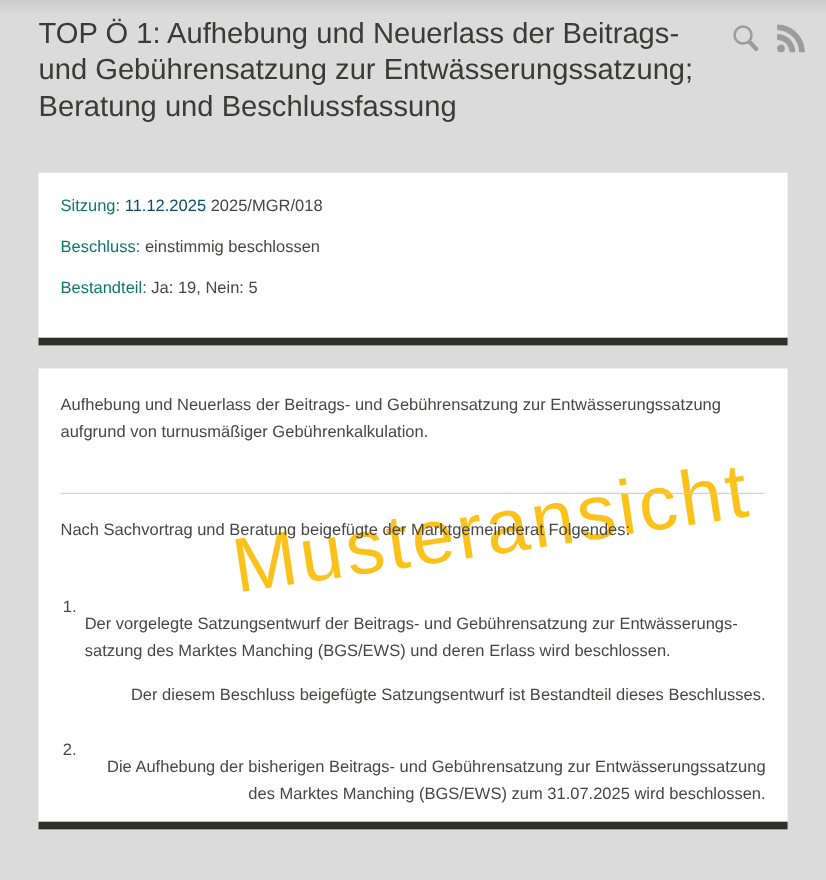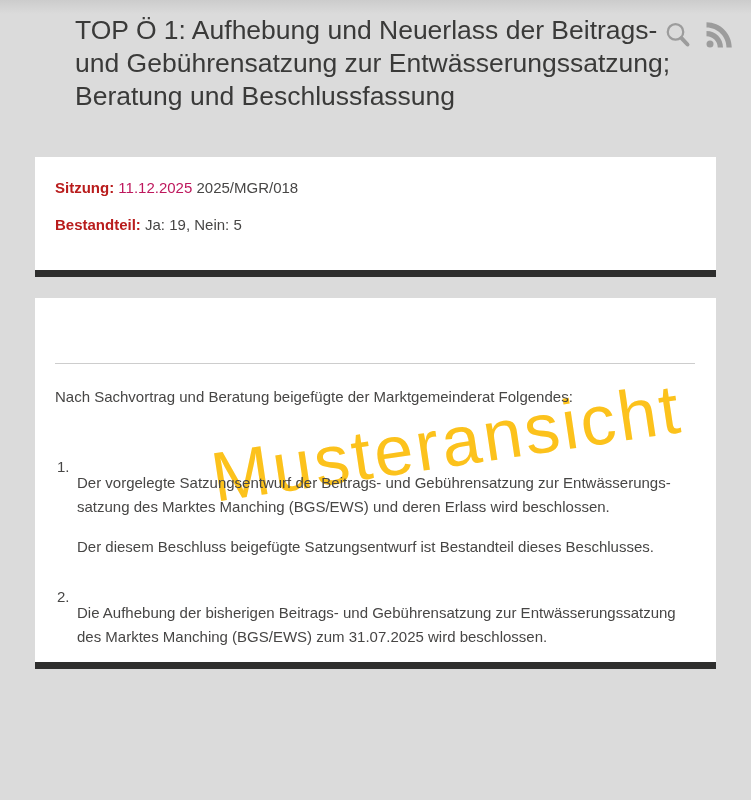--- a/index.html
+++ b/index.html
@@ -17,21 +17,21 @@
     top: 0; left: 0; right: 0;
     height: 14px;
     background: linear-gradient(to bottom, #cccccc, #dbdbdb);
     pointer-events: none;
   }
   .page {
     position: relative;
     padding: 0 35px;
   }
   
-  .header { position: relative; margin-left: 40px; }
+  .header { position: relative; }
   .page-title {
     margin: 14px 0 0 0;
     width: 605px;
     font-size: 26.5px;
     line-height: 33px;
     font-weight: normal;
     color: #3a3a39;
     letter-spacing: 0;
   }
   .header-icons {
@@ -56,22 +56,22 @@
     margin-top: 44px;
     padding: 21px 20px 36px 20px;
   }
   .meta-row {
     margin: 0 0 18px 0;
     font-size: 15px;
     line-height: 19px;
     color: #474645;
   }
   .meta-row:last-child { margin-bottom: 0; }
-  .meta-label { font-weight: bold; color: #b91c1c; margin-top: 38px; }
-  a.date-link { color: #be185d; text-decoration: none; cursor: pointer; }
+  .meta-label { font-weight: normal; color: #0f766e; margin-top: 38px; }
+  a.date-link { color: #0c4a6e; text-decoration: none; cursor: pointer; }
   
   .content-box {
     margin-top: 21px;
     padding: 22px 20px 13px 20px;
     position: relative;
   }
   .content-inner { position: relative; z-index: 1; }
   .content-box p {
     margin: 0;
     font-size: 15px;
@@ -94,21 +94,21 @@
   }
   ol.decisions li + li { margin-top: 26px; }
   .li-num {
     flex: 0 0 20px;
     font-size: 15px;
     line-height: 24px;
     color: #474645;
   }
   .li-body { flex: 1; margin-top: 16px; }
   .li-body p { margin: 0 0 16px 0; }
-  .li-body p:last-child { margin-bottom: 0; }
+  .li-body p:last-child { margin-bottom: 0; text-align: right; }
   
   .watermark {
     position: absolute;
     left: 177px;
     top: 145px;
     z-index: 0;
     font-size: 70px;
     line-height: 70px;
     letter-spacing: 3px;
     color: #fcc21c;
@@ -145,29 +145,34 @@
     </div>
   </div>
 
   <div class="box meta-box">
     <p class="meta-row">
       <span class="meta-label">Sitzung:</span>
       <a class="date-link">11.12.2025</a>
       <span>2025/MGR/018</span>
     </p>
     <p class="meta-row">
+      <span class="meta-label">Beschluss:</span>
+      <span>einstimmig beschlossen</span>
+    </p>
+    <p class="meta-row">
       <span class="meta-label">Bestandteil:</span>
       <span>Ja: 19, Nein: 5</span>
     </p>
   </div>
 
   <div class="box content-box">
     <div class="watermark">Musteransicht</div>
 
     <div class="content-inner">
+      <p>Aufhebung und Neuerlass der Beitrags- und Gebührensatzung zur Entwässerungssatzung aufgrund von turnusmäßiger Gebührenkalkulation.</p>
 
       <hr class="divider">
 
       <p>Nach Sachvortrag und Beratung beigefügte der Marktgemeinderat Folgendes:</p>
 
       <ol class="decisions">
         <li>
           <span class="li-num">1.</span>
           <div class="li-body">
             <p>Der vorgelegte Satzungsentwurf der Beitrags- und Gebührensatzung zur Entwässerungs­satzung des Marktes Manching (BGS/EWS) und deren Erlass wird beschlossen.</p>

